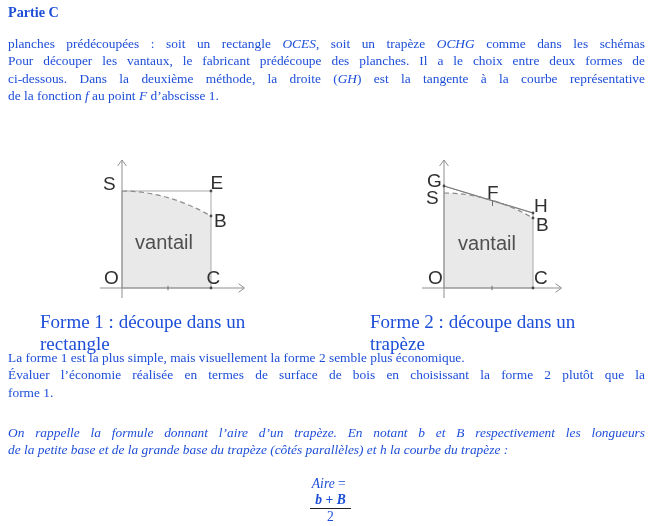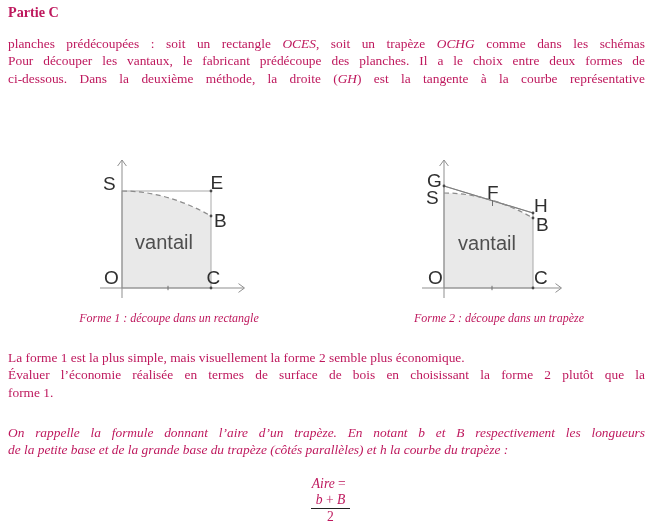--- a/index.html
+++ b/index.html
@@ -1,53 +1,54 @@
 <!DOCTYPE html>
 <html><head>
 <meta charset="utf-8">
 <style>
   html,body{margin:0;padding:0;background:#ffffff;}
   .doc{position:relative;width:652px;height:526px;background:#fff;overflow:hidden;
-       font-family:"Liberation Serif","DejaVu Serif",serif;color:#be185d;}
+       font-family:"Liberation Serif","DejaVu Serif",serif;color:#1d4ed8;}
   .heading{position:absolute;left:8px;top:4px;font-size:14.2px;font-weight:bold;}
   .tblock{position:absolute;left:8px;width:637px;font-size:13.4px;line-height:17.3px;}
   .jline{text-align:justify;text-align-last:justify;}
   .jline.last{text-align-last:left;}
   .it{font-style:italic;}
   .note{font-style:italic;}
-  .caption{position:absolute;top:311px;font-size:12px;text-align:center;font-style:italic;}
+  .caption{position:absolute;top:311px;font-size:19px;}
   .fig{position:absolute;}
   .axis{stroke:#8f8f8f;stroke-width:1;fill:none;}
   .chev{stroke:#8f8f8f;stroke-width:1;fill:none;}
   .outline{fill:none;stroke:#a9a9a9;stroke-width:1;}
   .tangent{stroke:#7d7d7d;stroke-width:1.2;fill:none;}
   .curve{fill:none;stroke:#8c8c8c;stroke-width:1.2;stroke-dasharray:5 3.5;}
   .regionfill{fill:#e9e9e9;stroke:none;}
   .dot{fill:#4a4a4a;}
   .tick{stroke:#6f6f6f;stroke-width:1;}
   .plabel{font-family:"Liberation Sans","DejaVu Sans",sans-serif;font-size:19px;fill:#2f2f2f;}
   .vantail{font-family:"Liberation Sans","DejaVu Sans",sans-serif;font-size:20px;fill:#4f4f4f;text-anchor:middle;}
   .formula{position:absolute;top:476px;left:0;width:661px;display:flex;justify-content:center;
            align-items:center;font-size:13.6px;flex-direction:column;}
   .f-part{white-space:pre;}
   .frac{display:inline-flex;flex-direction:column;align-items:center;margin:0 3px;}
-  .fnum{padding:0 5px;border-bottom:1px solid #222;line-height:16px;white-space:pre;}
+  .fnum{padding:0 5px;border-bottom:1px solid #222;line-height:16px;white-space:pre;font-weight:bold;}
   .fden{line-height:16px;}
 </style>
 </head>
 <body>
 
 <div class="doc">
 
   <div class="heading">Partie C</div>
 
   <div class="tblock" style="top:35px">
     <div class="jline"><span>planches prédécoupées : soit un rectangle </span><span class="it">OCES</span><span>, soit un trapèze </span><span class="it">OCHG</span><span> comme dans les schémas</span></div>
     <div class="jline"><span>Pour découper les vantaux, le fabricant prédécoupe des planches. Il a le choix entre deux formes de</span></div>
     <div class="jline"><span>ci-dessous. Dans la deuxième méthode, la droite (</span><span class="it">GH</span><span>) est la tangente à la courbe représentative</span></div>
+    <div class="jline last"><span>de la fonction </span><span class="it">f</span><span> au point </span><span class="it">F</span><span> d’abscisse 1.</span></div>
   </div>
 
   <svg class="fig" style="left:95px;top:155px" width="160" height="148" viewBox="95 155 160 148">
     <path class="regionfill" d="M122,288 V191 Q167,191 211,216 V288 Z"></path>
     <rect class="outline" x="122" y="191" width="89" height="97"></rect>
     <path class="axis" d="M122,298 L122,160"></path>
     <path class="chev" d="M117.6,166 L122,160 L126.4,166"></path>
     <path class="axis" d="M100,288 L244,288"></path>
     <path class="chev" d="M238.5,283.6 L244.5,288 L238.5,292.4"></path>
     <path class="tick" d="M168,285.8 L168,290.2"></path>

